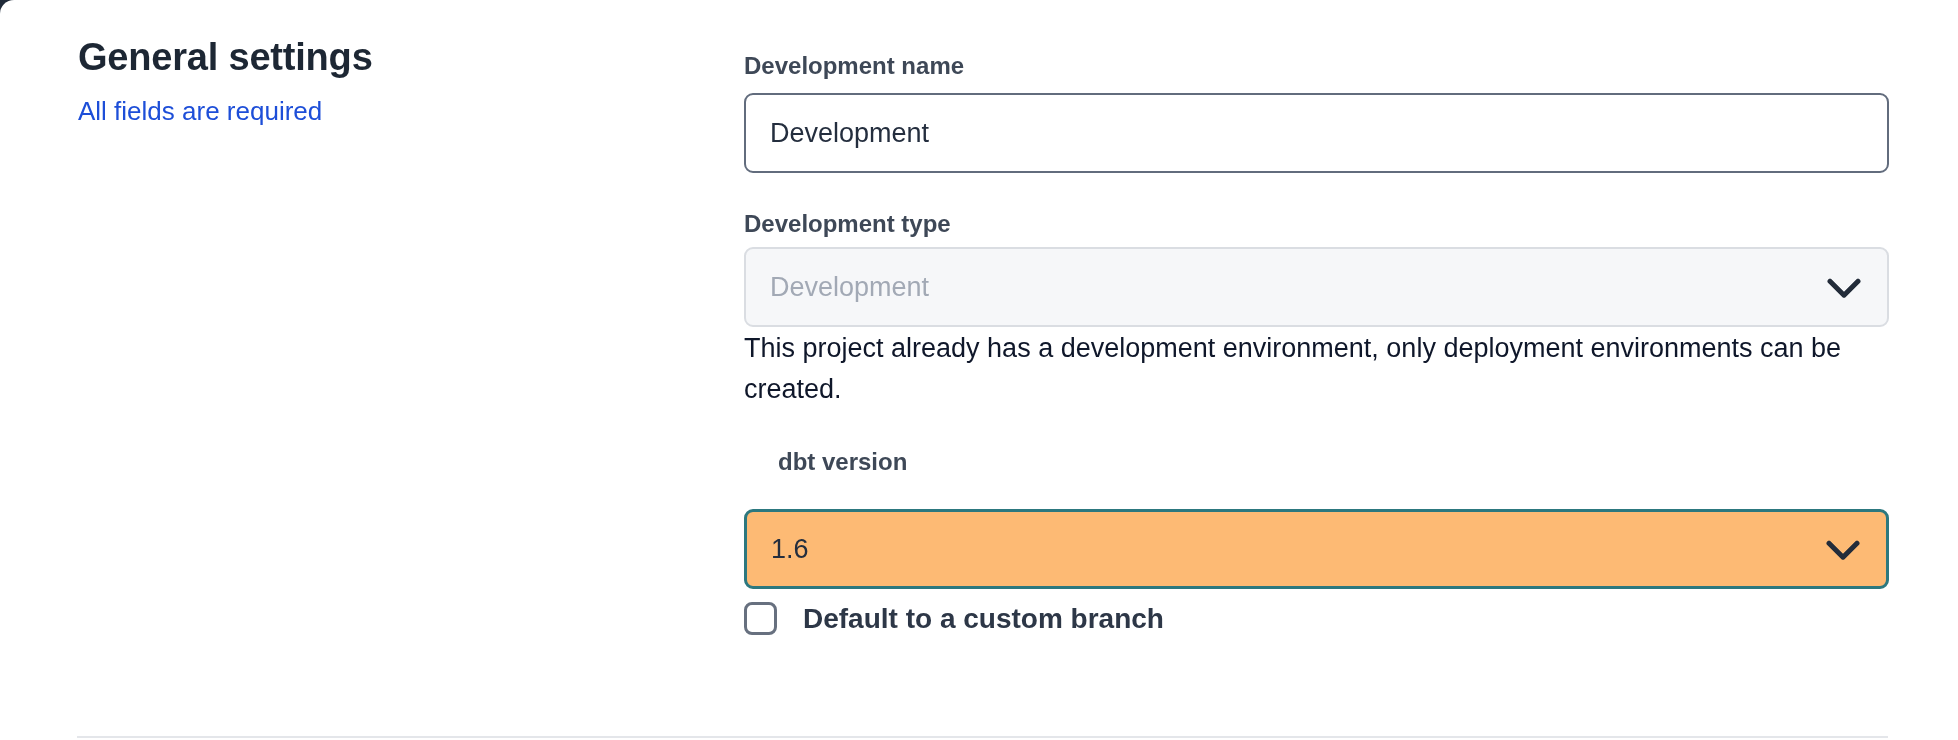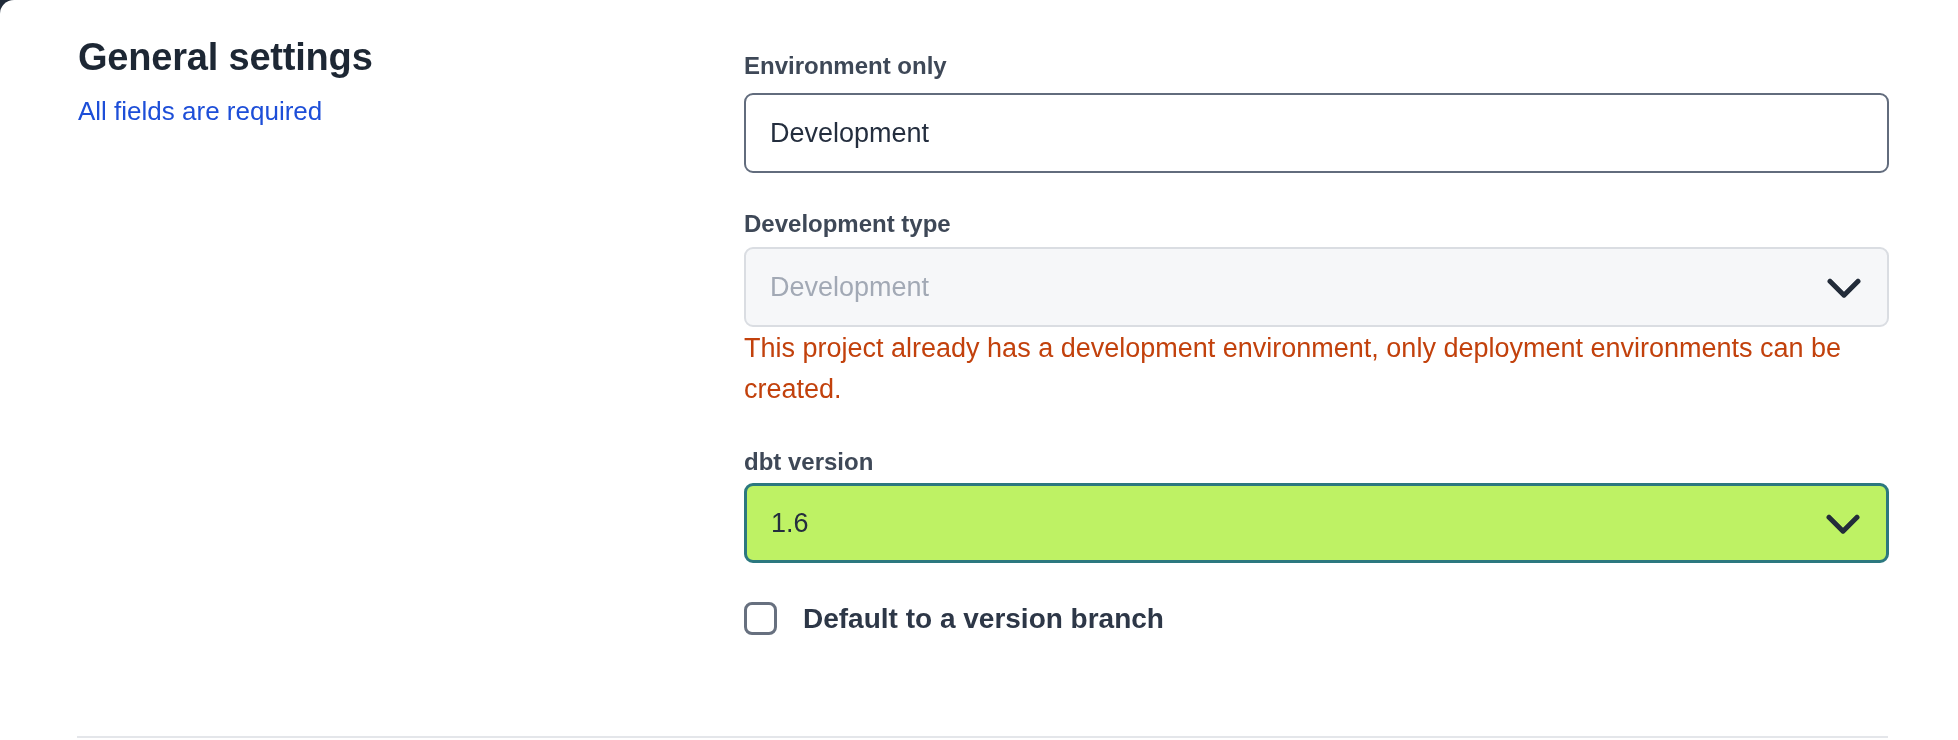--- a/index.html
+++ b/index.html
@@ -30,21 +30,21 @@
     position: absolute; left: 78px; top: 96px;
     font-size: 26px; font-weight: 400; color: #1d4ed8;
   }
 
   .field-label {
     position: absolute; left: 744px;
     font-size: 24px; font-weight: 700; color: #3e4857;
   }
   .lbl-env-name { top: 52px; }
   .lbl-env-type { top: 210px; }
-  .lbl-dbt-version { top: 448px; }
+  .lbl-dbt-version { top: 448px; margin-left: 34px; }
 
   .text-input {
     position: absolute; left: 744px; top: 93px;
     width: 1145px; height: 80px;
     border: 2px solid #626c7d; border-radius: 9px;
     background: #ffffff;
     padding: 0 24px;
     font-family: "Liberation Sans", sans-serif;
     font-size: 27px; color: #242e3e;
     outline: none;
@@ -63,31 +63,31 @@
     transform: translateY(-42%);
     display: flex; align-items: center;
   }
   .select-disabled {
     top: 247px;
     background: #f6f7f9;
     border: 2px solid #dadde2;
     color: #a2a9b5;
   }
   .select-focused {
-    top: 483px;
-    background: #bef264;
+    top: 509px;
+    background: #fdba74;
     border: 3px solid #2c787f;
     color: #242e3e;
   }
 
   .helper-text {
     position: absolute; left: 744px; top: 328px;
     width: 1150px;
     font-size: 27px; line-height: 41px;
-    color: #c2410c;
+    color: #0f172a;
   }
 
   .checkbox-row {
     position: absolute; left: 744px; top: 602px;
     display: flex; align-items: center;
   }
   .checkbox {
     width: 33px; height: 33px;
     border: 3px solid #67707f; border-radius: 8px;
     background: #ffffff;
@@ -109,21 +109,21 @@
 </head>
 <body>
 
 <div class="corner-accent"></div>
 <div class="panel">
 
   <div class="page-title">General settings</div>
 
   <div class="page-subtitle">All fields are required</div>
 
-  <label class="field-label lbl-env-name">Environment only</label>
+  <label class="field-label lbl-env-name">Development name</label>
   <input class="text-input" type="text" value="Development" style="">
 
   <label class="field-label lbl-env-type">Development type</label>
   <div class="select select-disabled">
     <span>Development</span>
     <span class="chevron">
       <svg width="34" height="21" viewBox="0 0 34 21">
         <path d="M3 3 L17 17 L31 3" stroke="#232c3a" stroke-width="5" fill="none" stroke-linecap="round" stroke-linejoin="round"></path>
       </svg>
     </span>
@@ -136,18 +136,18 @@
     <span>1.6</span>
     <span class="chevron">
       <svg width="34" height="21" viewBox="0 0 34 21">
         <path d="M3 3 L17 17 L31 3" stroke="#232c3a" stroke-width="5" fill="none" stroke-linecap="round" stroke-linejoin="round"></path>
       </svg>
     </span>
   </div>
 
   <div class="checkbox-row">
     <div class="checkbox" role="checkbox" aria-checked="false"></div>
-    <div class="checkbox-label">Default to a version branch</div>
+    <div class="checkbox-label">Default to a custom branch</div>
   </div>
 
   <div class="divider"></div>
 
 </div>
 
 </body></html>

